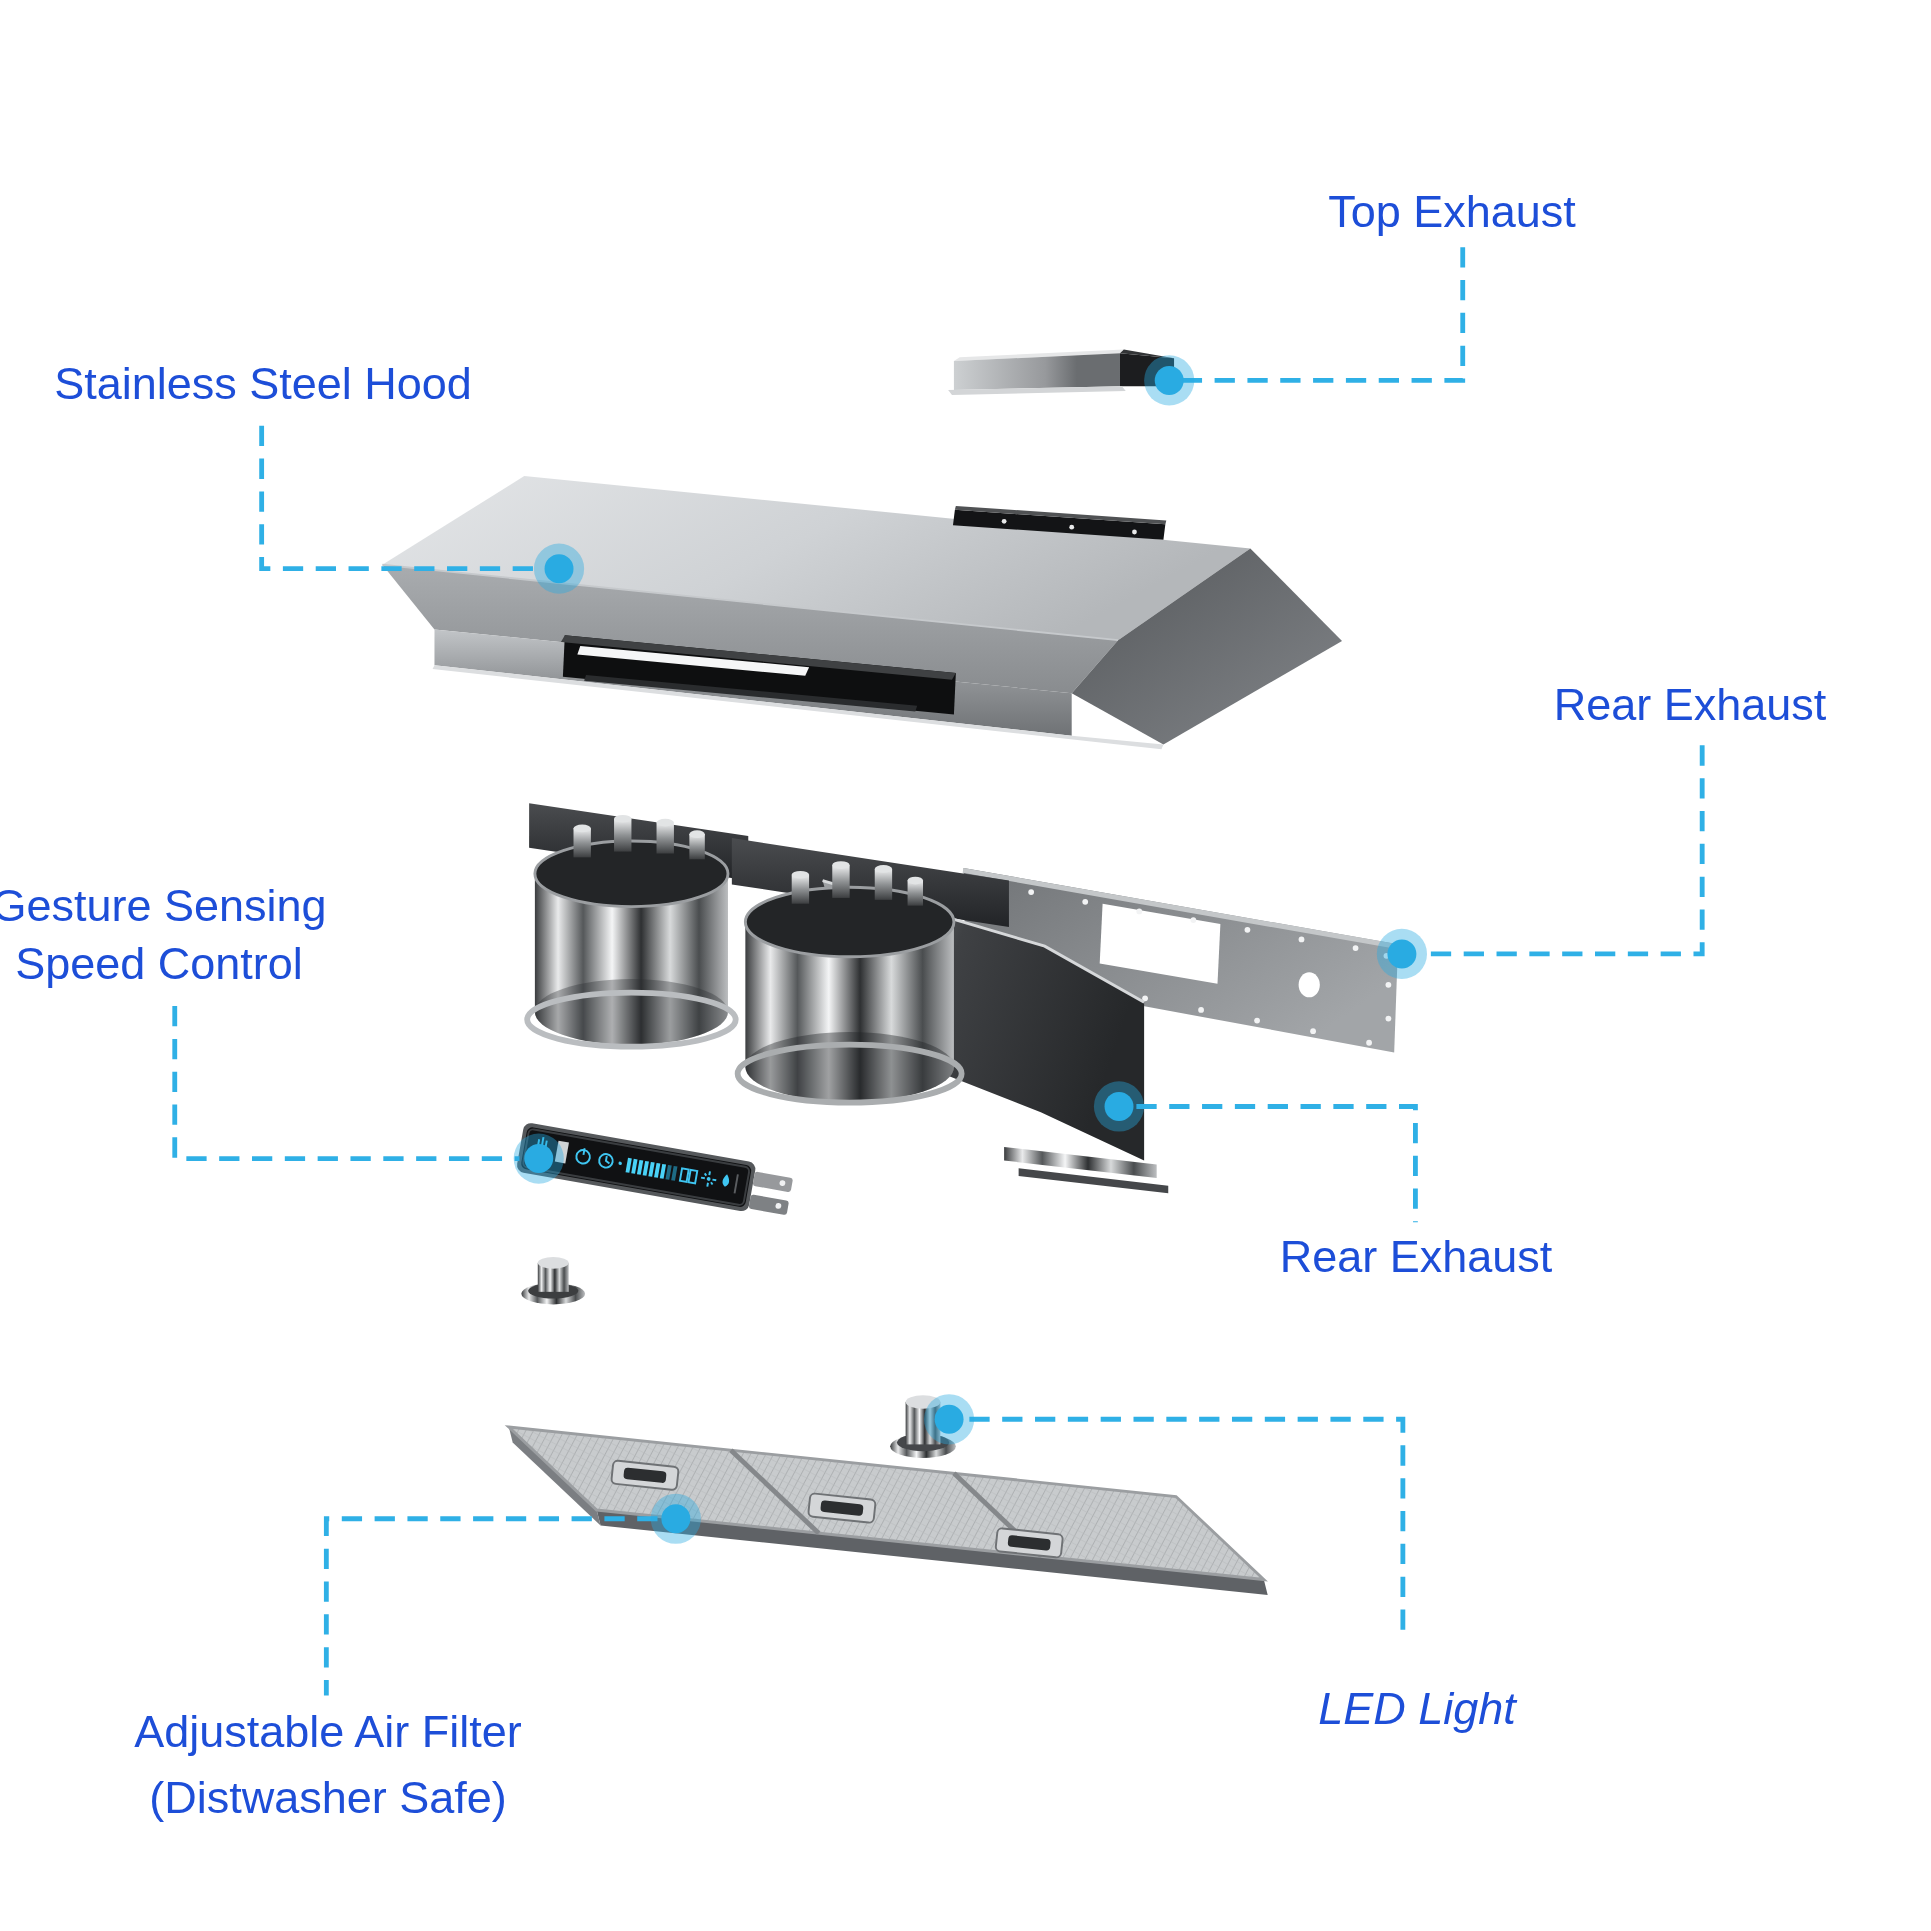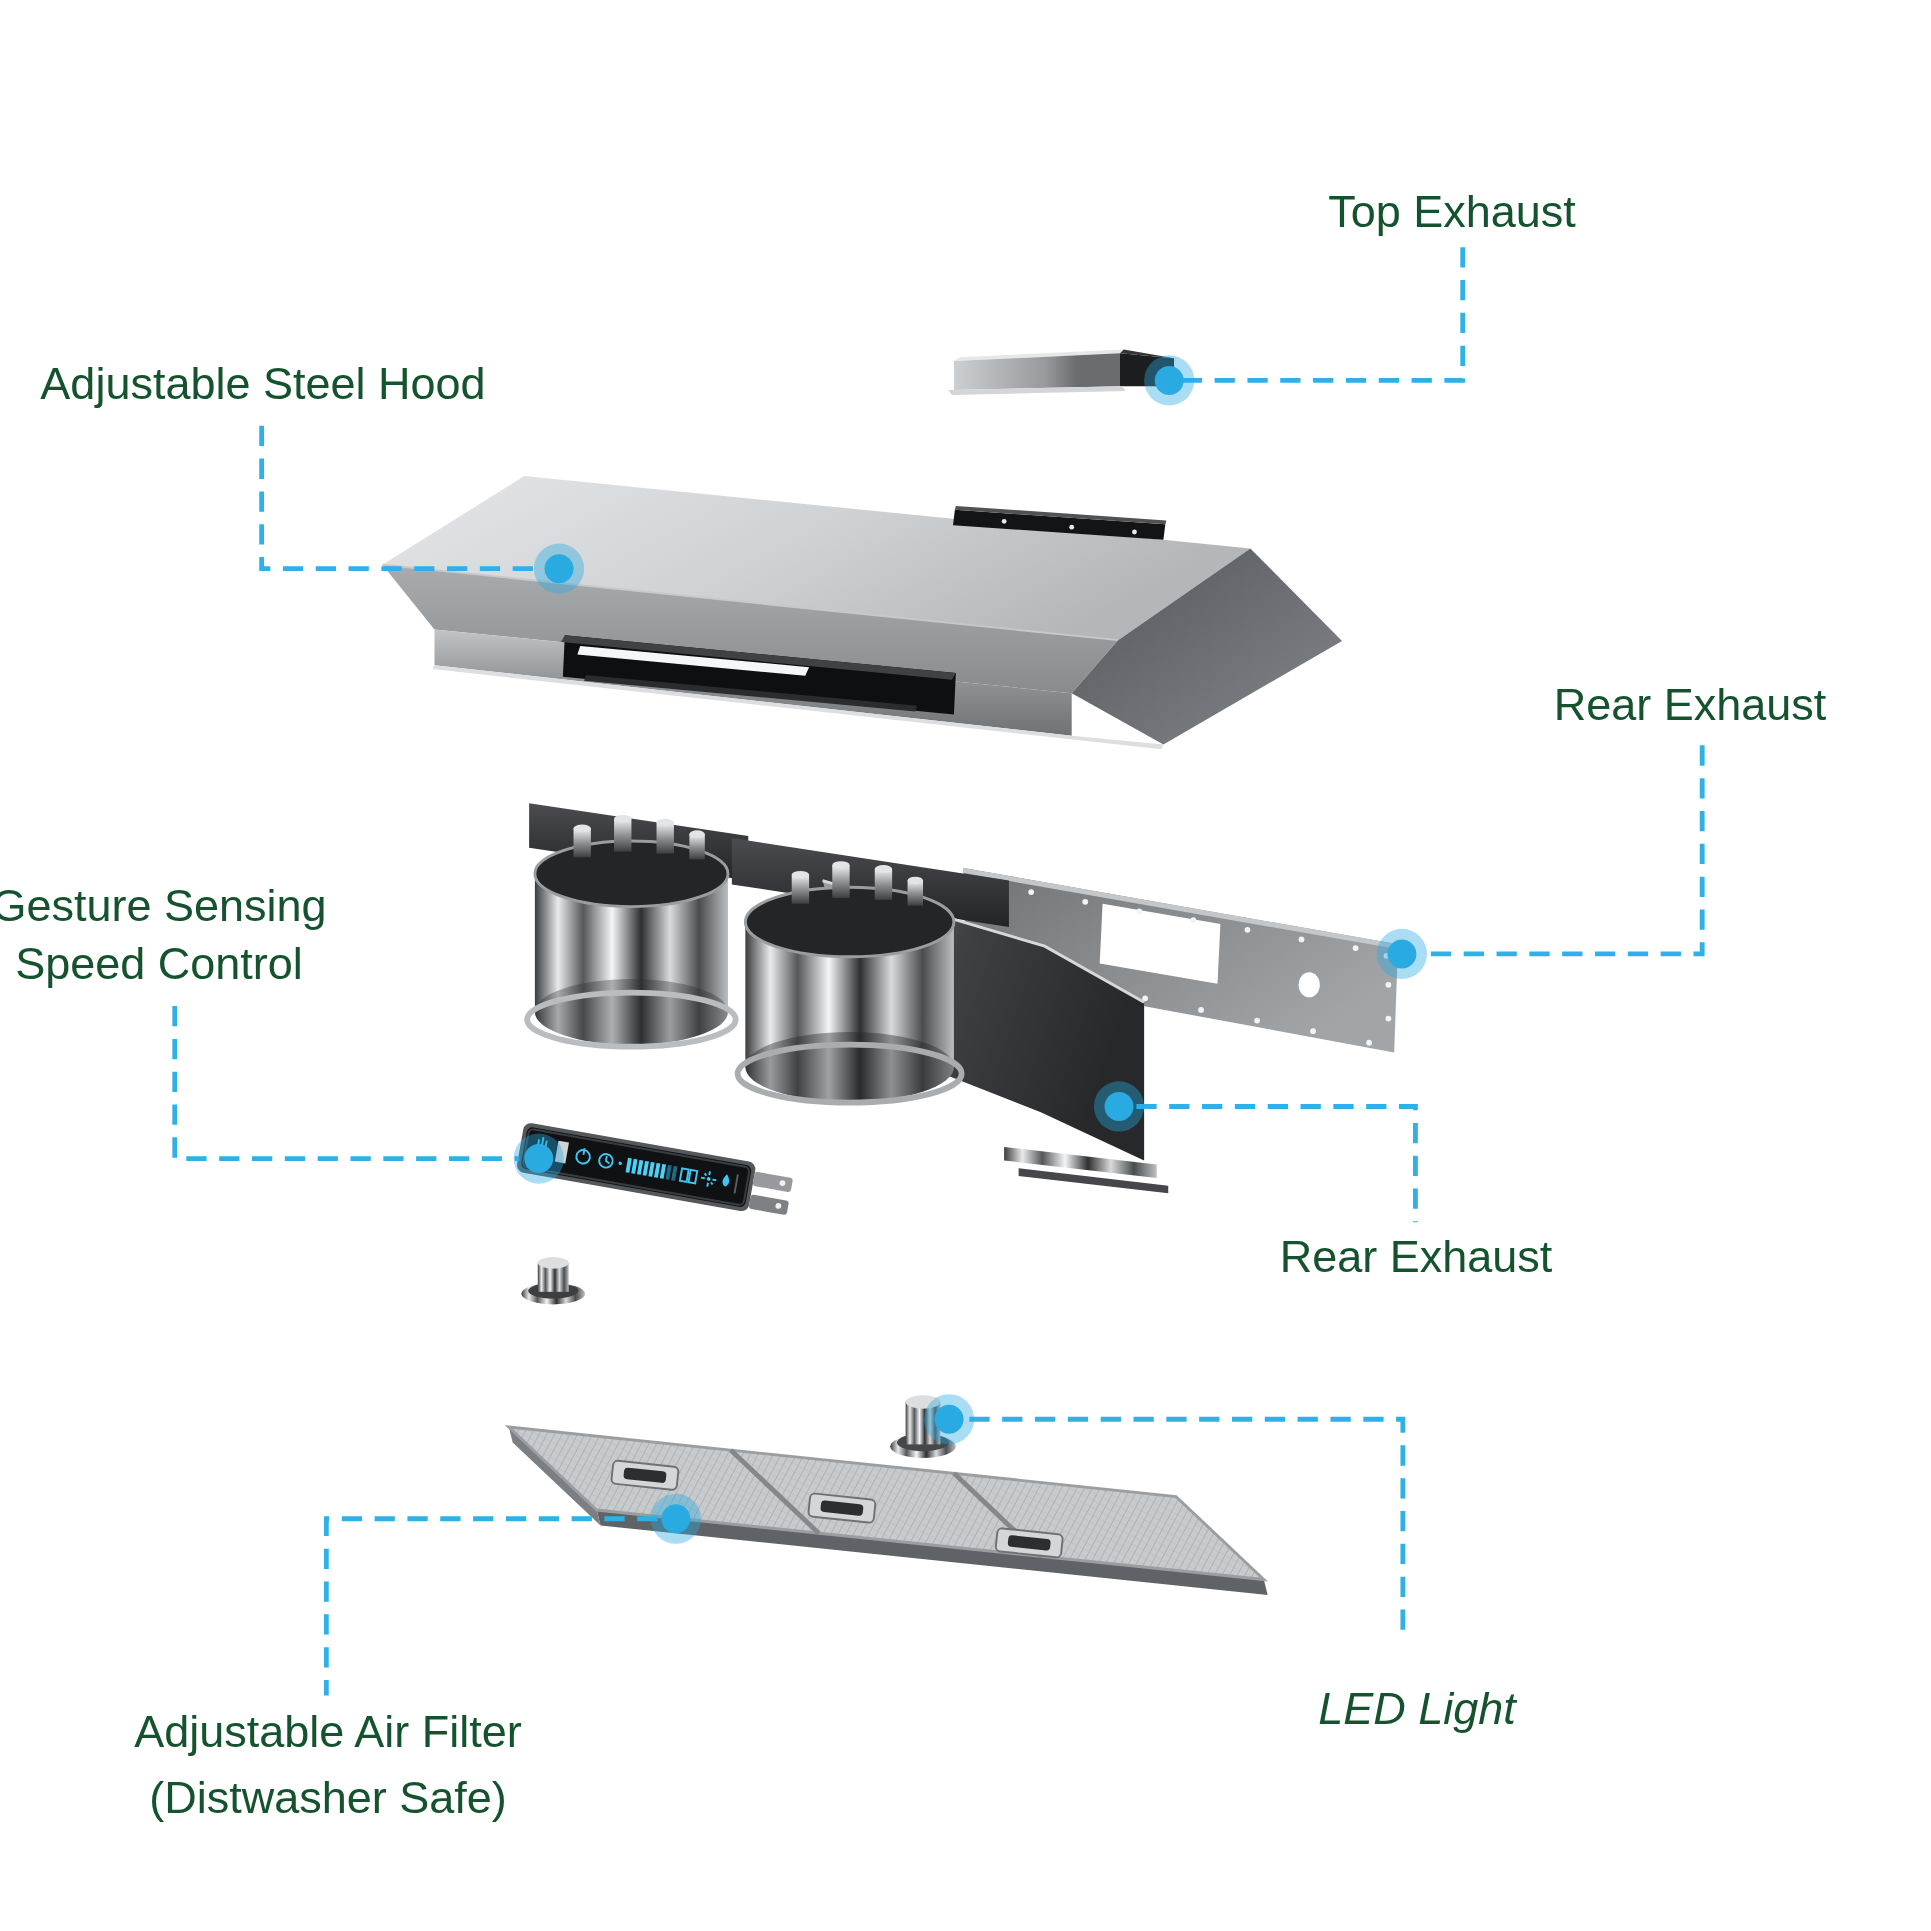--- a/index.html
+++ b/index.html
@@ -3,21 +3,21 @@
 <meta charset="utf-8">
 <style>
   html,body{margin:0;padding:0;background:#ffffff;}
   #stage{
     position:relative;width:1931px;height:1931px;background:#ffffff;
     font-family:"Liberation Sans", sans-serif;color:#1b1b1d;overflow:hidden;
   }
   .callout-label{
     position:absolute;transform:translateX(-50%);
     font-size:45px;line-height:58px;text-align:center;white-space:nowrap;
-    color:#14532d;letter-spacing:0px;
+    color:#1d4ed8;letter-spacing:0px;
   }
   .lh68{line-height:66px;}
   .lh76{line-height:73px;font-style:italic;}
   svg{position:absolute;left:0;top:0;}
 </style>
 </head>
 <body>
 
 <div id="stage">
 
@@ -334,21 +334,21 @@
         </g>
     <g>
           <circle cx="700" cy="1573" r="26" fill="#29abe2" opacity="0.4"></circle>
           <circle cx="700" cy="1573" r="15" fill="#29abe2"></circle>
         </g>
   </g>
 </svg>
 
 <div class="callout-label" style="left:1452px;top:183px;">Top Exhaust</div>
 
-<div class="callout-label" style="left:263px;top:355px;">Adjustable Steel Hood</div>
+<div class="callout-label" style="left:263px;top:355px;">Stainless Steel Hood</div>
 
 <div class="callout-label" style="left:1690px;top:676px;">Rear Exhaust</div>
 
 <div class="callout-label" style="left:159px;top:877px;">
   <div>Gesture Sensing</div>
   <div>Speed Control</div>
 </div>
 
 <div class="callout-label" style="left:1416px;top:1228px;">Rear Exhaust</div>
 

